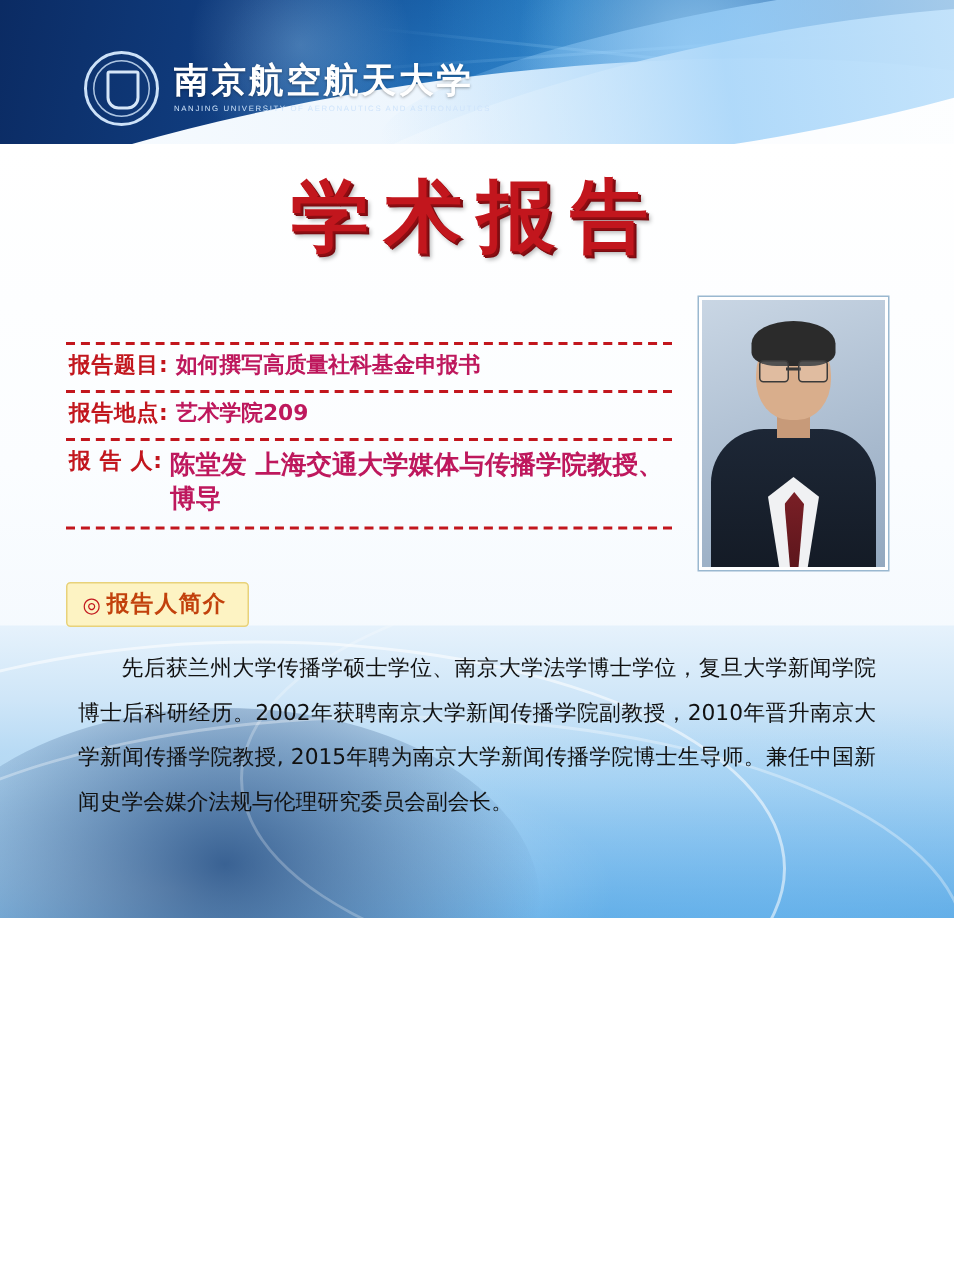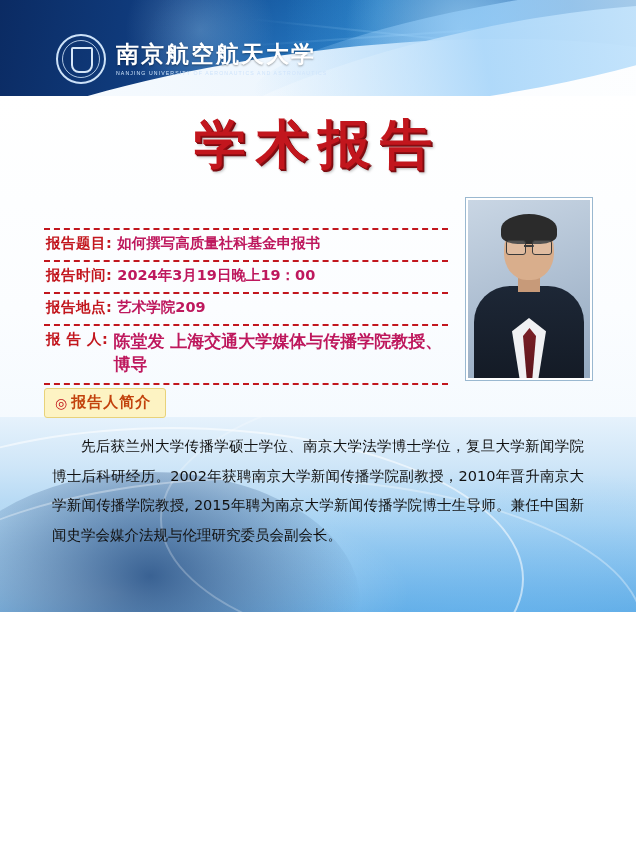--- a/index.html
+++ b/index.html
@@ -374,25 +374,20 @@
   </div>
 
   <div class="info-block">
 
     <div class="info-row">
       <div class="dashes top"></div>
       <span class="info-label">报告题目:</span>
       <span class="info-value">如何撰写高质量社科基金申报书</span>
     </div>
 
-    <div class="info-row">
-      <div class="dashes top"></div>
-      <span class="info-label">报告时间:</span>
-      <span class="info-value">2024年3月19日晚上19：00</span>
-    </div>
 
     <div class="info-row">
       <div class="dashes top"></div>
       <span class="info-label">报告地点:</span>
       <span class="info-value">艺术学院209</span>
     </div>
 
     <div class="info-row">
       <div class="dashes top"></div>
       <span class="info-label">报 告 人:</span>

